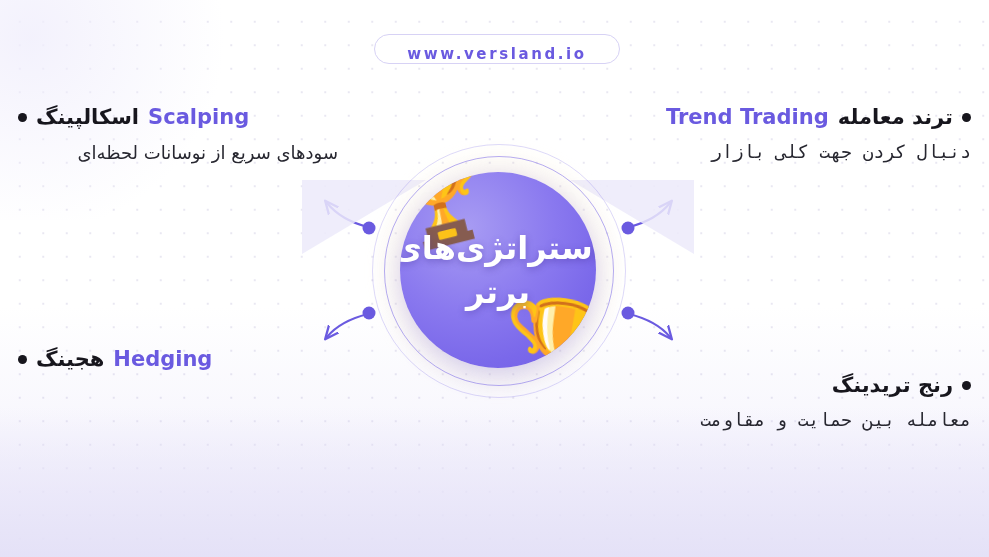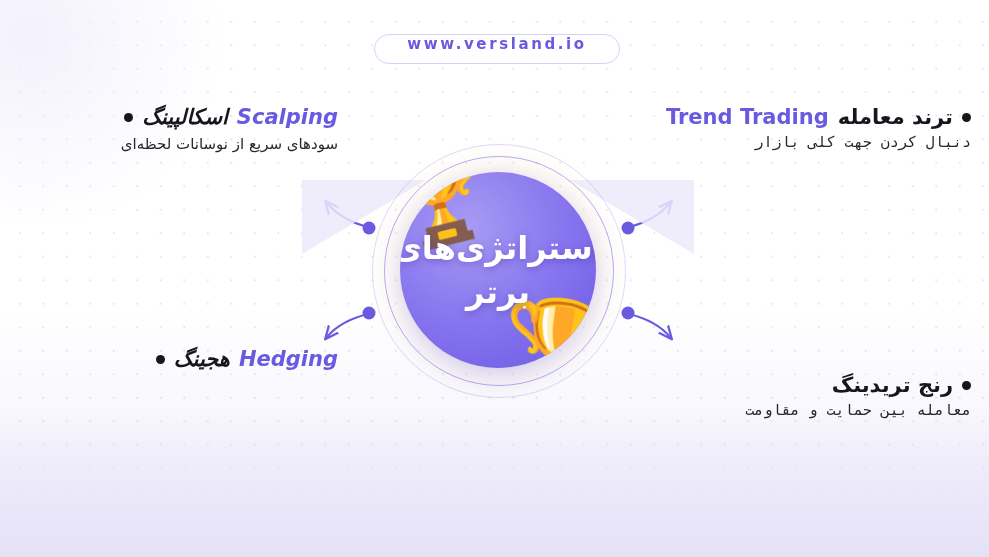--- a/index.html
+++ b/index.html
@@ -36,21 +36,21 @@
     position:absolute;left:-60px;top:-40px;width:300px;height:260px;
     background:radial-gradient(circle at 30% 30%, rgba(240,238,252,.8), rgba(255,255,255,0) 70%);
     pointer-events:none;
   }
 
   
   .url-pill{
     position:absolute;left:374px;top:34px;width:244px;height:28px;
     border:1.3px solid #d7d2f5;border-radius:16px;
     background:#ffffff;
-    display:flex;align-items:flex-start;justify-content:center;
+    display:flex;align-items:flex-end;justify-content:center;
     direction:ltr;
   }
   .url-pill span{
     font-family:"DejaVu Sans","Liberation Sans",sans-serif;
     font-size:15px;font-weight:700;letter-spacing:2.6px;
     color:#6a5ae0;
   }
 
   
   .center-stage{
@@ -127,35 +127,35 @@
   }
   .item.right .head{justify-content:flex-start;}
   .item.left  .head{justify-content:flex-end;}
   .bullet{
     width:9px;height:9px;border-radius:50%;background:#17161d;
     flex:0 0 auto;
   }
   .title-fa{color:#17161d;}
   .title-en{color:#6a5ae0;direction:ltr;unicode-bidi:isolate;}
   .item .desc{
-    margin-top:2px;
-    font-size:15px;font-weight:400;line-height:1.48;
+    margin-top:9px;
+    font-size:18px;font-weight:400;line-height:1.48;
     color:#272730;
   }
   .item.right .desc{text-align:right;font-family:Liberation Mono, monospace;}
   .item.left  .desc{text-align:right;}
   .desc.stretch{text-align:justify;text-align-last:justify;}
 
   
   #item-trend    {right:18px;top:104px;width:380px;}
   #item-range    {right:18px;top:372px;width:380px;}
   #item-scalping {left:18px; top:104px;width:320px;}
   #item-hedging  {left:18px; top:346px;width:320px;}
 
-  #item-scalping .head,#item-hedging .head{flex-direction:row-reverse;justify-content:flex-end;font-style:italic;}
+  #item-scalping .head,#item-hedging .head{flex-direction:row-reverse;justify-content:flex-start;}
   #item-scalping .head{padding-right:0;}
 </style>
 </head>
 <body>
 
 <div id="canvas">
 
   <div class="dot-grid"></div>
   <div class="corner-fade-l"></div>
   <div class="bottom-wash"></div>

